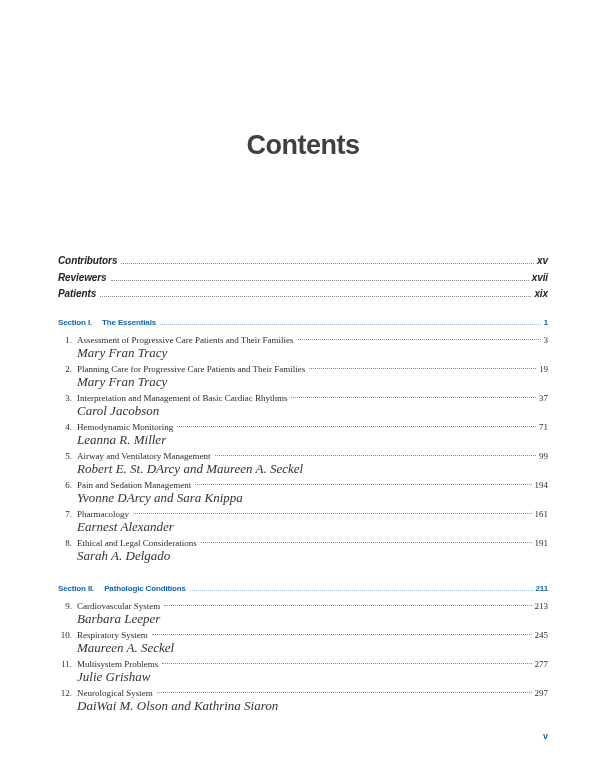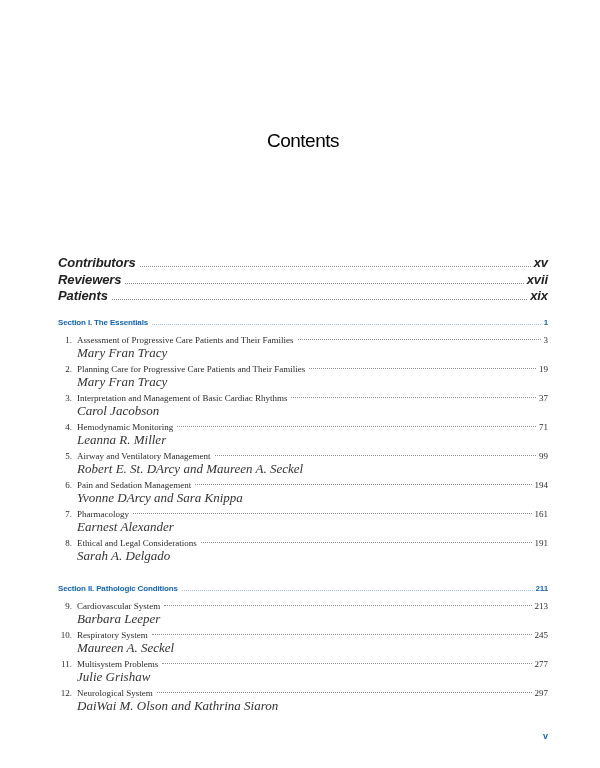--- a/index.html
+++ b/index.html
@@ -15,40 +15,40 @@
     font-family: "Liberation Serif", serif;
     color: #2b2b2b;
   }
   .page-title {
     position: absolute;
     top: 130px;
     left: 58px;
     width: 490px;
     text-align: center;
     font-family: "Liberation Sans", sans-serif;
-    font-weight: 400;
-    font-size: 19px;
+    font-weight: 700;
+    font-size: 27px;
     letter-spacing: -0.5px;
-    color: #000000;
+    color: #404040;
   }
   .content-col {
     position: absolute;
     left: 58px;
     width: 490px;
   }
   
   .front-block { top: 255px; }
   .front-row {
     display: flex;
     align-items: baseline;
     height: 16.5px;
     font-family: "Liberation Sans", sans-serif;
     font-style: italic;
     font-weight: 700;
-    font-size: 13px;
+    font-size: 10px;
     letter-spacing: -0.1px;
     color: #222222;
   }
   .front-row .dots { border-bottom-color: #8f8f8f; }
   
   .dots {
     flex: 1;
     border-bottom: 1px dotted #8f8f8f;
     margin: 0 3px 2px 4px;
     min-width: 10px;
@@ -60,21 +60,21 @@
     display: flex;
     align-items: baseline;
     font-family: "Liberation Sans", sans-serif;
     font-weight: 700;
     font-size: 8px;
     letter-spacing: -0.15px;
     color: #1565ad;
     line-height: 11px;
     margin-bottom: 7px;
   }
-  .section-label { margin-right: 2px; }
+  .section-label { margin-right: 10px; }
   .section-heading .dots { border-bottom-color: #9fc0de; }
   .section-page { font-size: 8px; }
   
   .chapter {
     display: flex;
     margin-bottom: 6px;
   }
   .ch-num {
     width: 14px;
     text-align: right;

